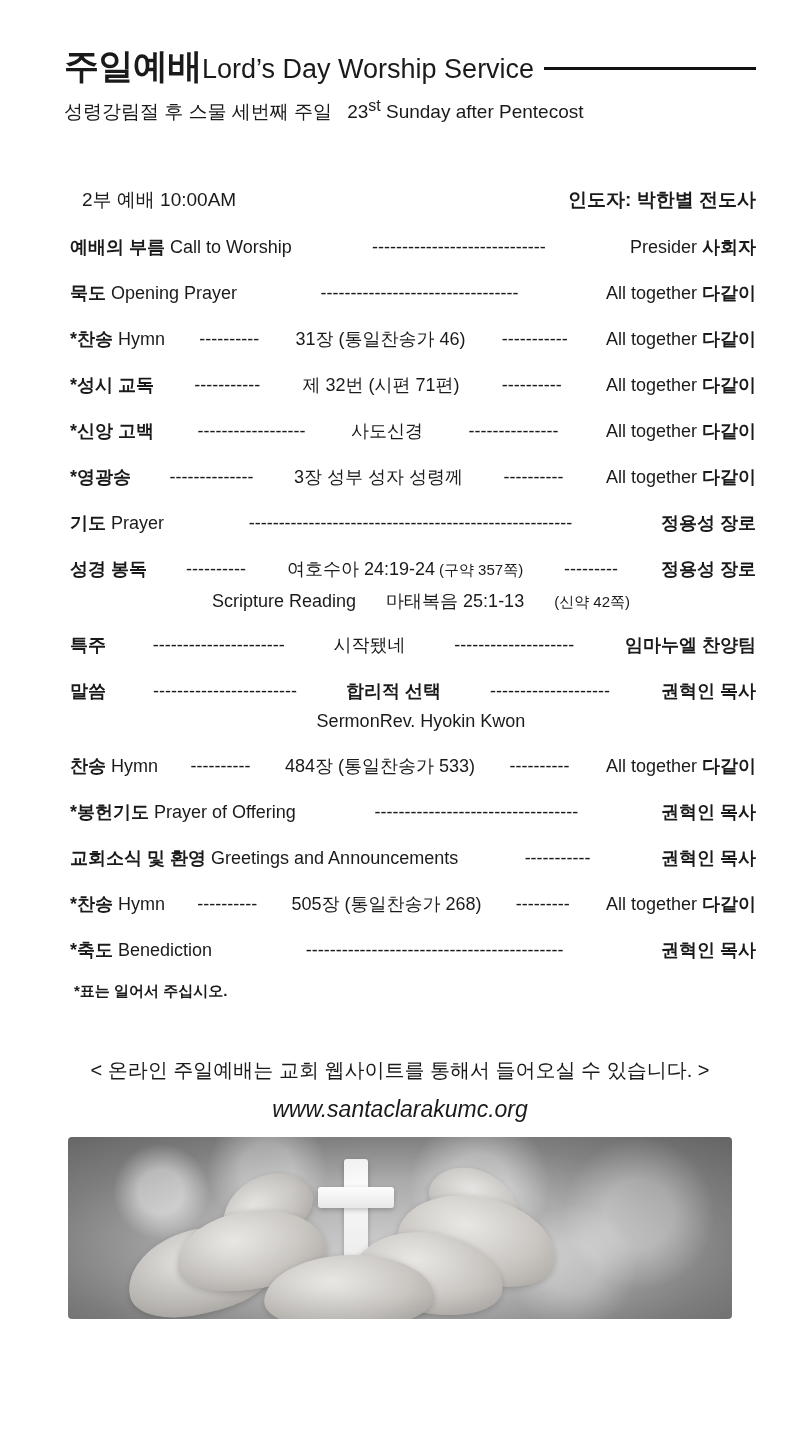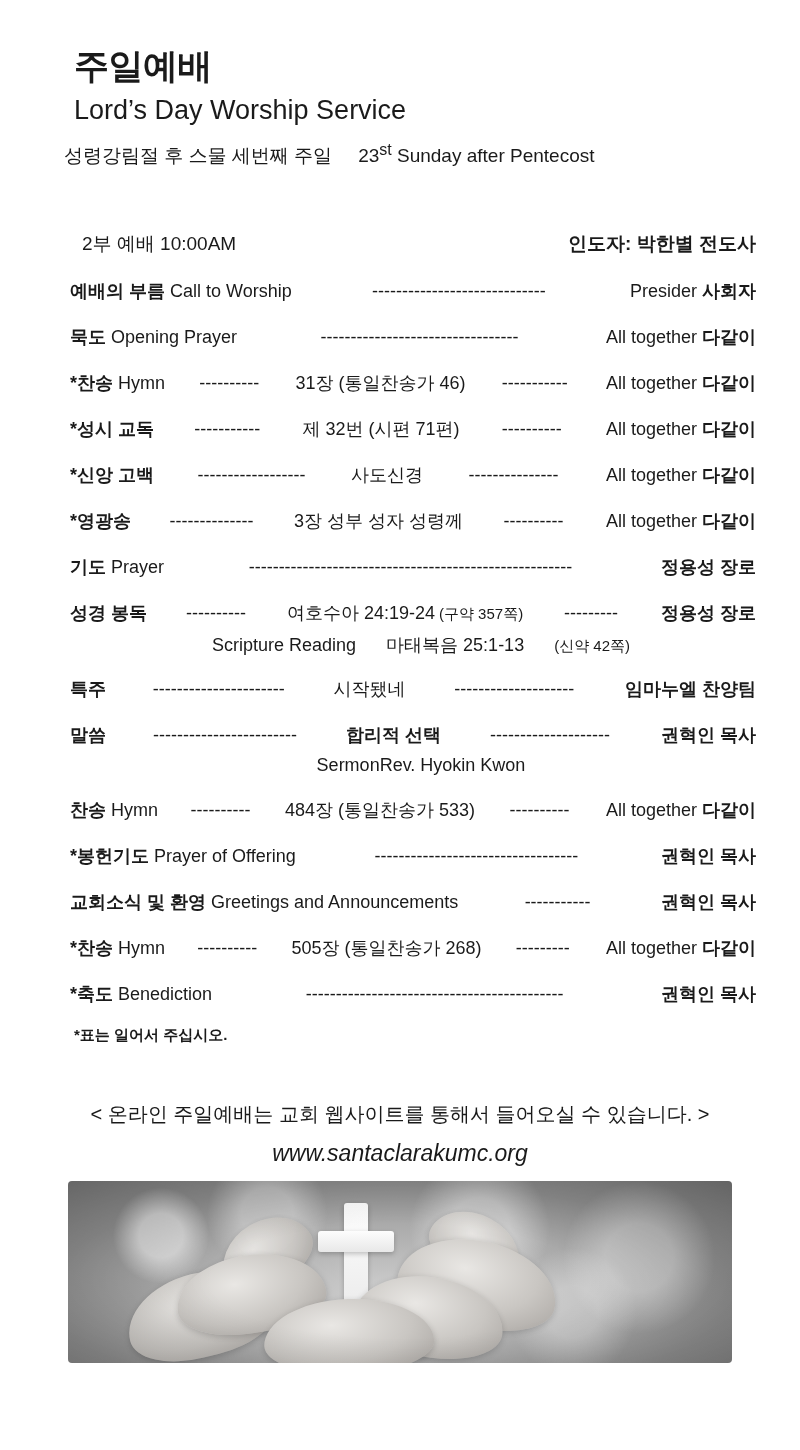--- a/index.html
+++ b/index.html
@@ -24,23 +24,21 @@
     padding: 0;
   }
 
   
   .header {
     padding: 48px 44px 0 64px;
   }
   .title-row {
     display: flex;
     align-items: baseline;
-    gap: 14px;
-    white-space: nowrap;
-    flex-direction: column;
+    white-space: nowrap;
   }
   .title-ko {
     font-size: 35px;
     font-weight: bold;
     letter-spacing: -0.5px;
     line-height: 1;
   }
   .title-en {
     font-size: 27px;
     font-weight: normal;
@@ -48,24 +46,25 @@
   }
   .title-rule {
     flex: 1 1 auto;
     height: 0;
     border-top: 3px solid #111;
     margin-left: 10px;
     position: relative;
     top: -8px;
   }
   .subtitle-row {
+    margin-top: 14px;
     font-size: 19px;
     display: flex;
     align-items: baseline;
-    gap: 26px;
+    gap: 15px;
     white-space: nowrap;
   }
   .subtitle-ko { font-size: 19px; }
   .subtitle-en { font-size: 19px; }
   .subtitle-en sup { font-size: 16px; }
 
   
   .service-line {
     margin: 62px 44px 0 82px;
     display: flex;

